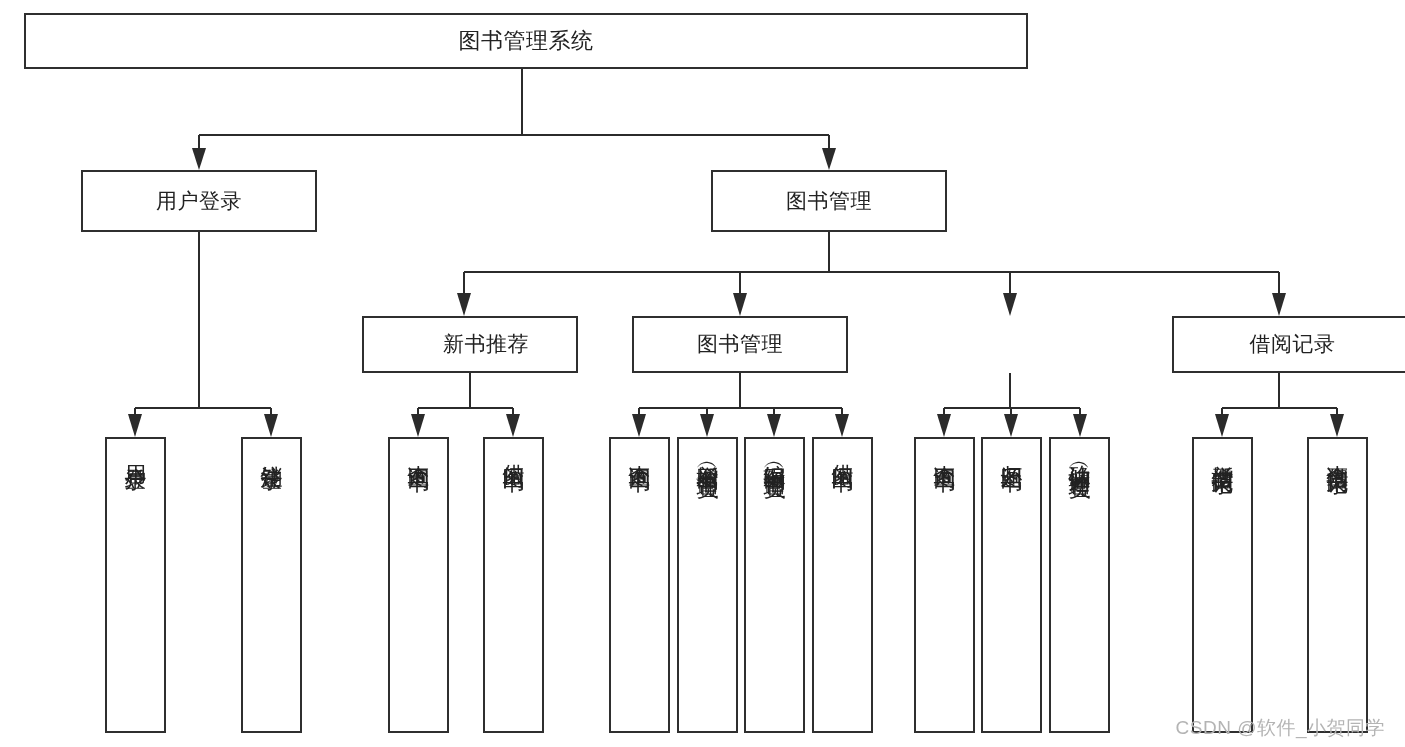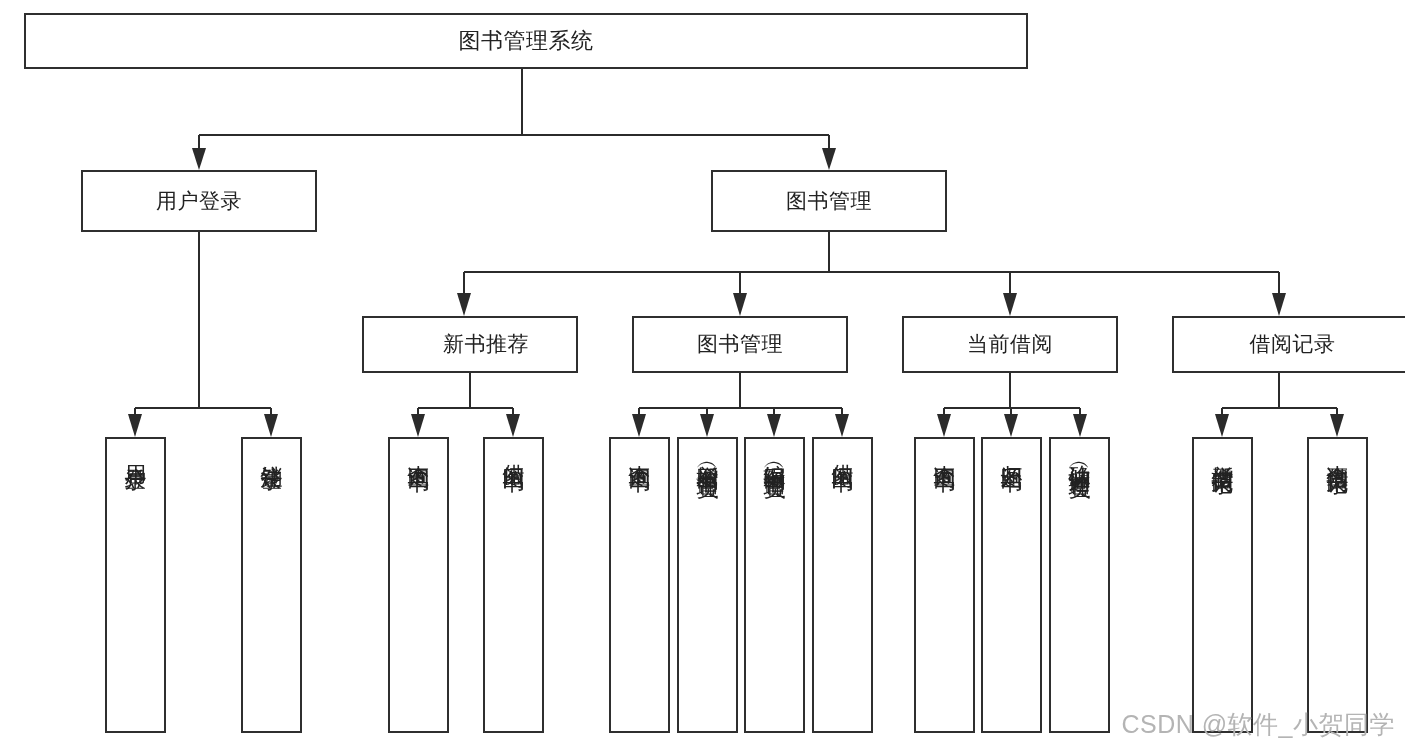--- a/index.html
+++ b/index.html
@@ -64,23 +64,23 @@
     text-orientation:upright;
     line-height:1.08;
     letter-spacing:2px;
     white-space:normal;
     max-height:100%;
     text-align:left;
   }
   
   #watermark{
     position:absolute;
-    right:10px;
+    right:20px;
     bottom:6px;
-    font-size:25px;
+    font-size:19px;
     color:#b4b4b4;
     letter-spacing:0.5px;
     z-index:6;
     white-space:nowrap;
     font-family:"Liberation Sans","DejaVu Sans",sans-serif;
   }
 </style>
 </head>
 <body>
 
@@ -164,23 +164,20 @@
   </div>
 
   <div class="node level-3" style="left:362px; top:316px; width:216px; height:57px;padding-left:32px;">
     <span class="node-label">新书推荐</span>
   </div>
 
   <div class="node level-3" style="left:632px; top:316px; width:216px; height:57px;">
     <span class="node-label">图书管理</span>
   </div>
 
-  <div class="node level-3" style="left:902px; top:316px; width:216px; height:57px;">
-    <span class="node-label">当前借阅</span>
-  </div>
 
   <div class="node level-3" style="left:1172px; top:316px; width:241px; height:57px;">
     <span class="node-label">借阅记录</span>
   </div>
 
   <div class="node leaf" style="left:105px; top:437px; width:61px; height:296px;">
     <span class="node-label">用户登录</span>
   </div>
   <div class="node leaf" style="left:241px; top:437px; width:61px; height:296px;">
     <span class="node-label">注销登录</span>

